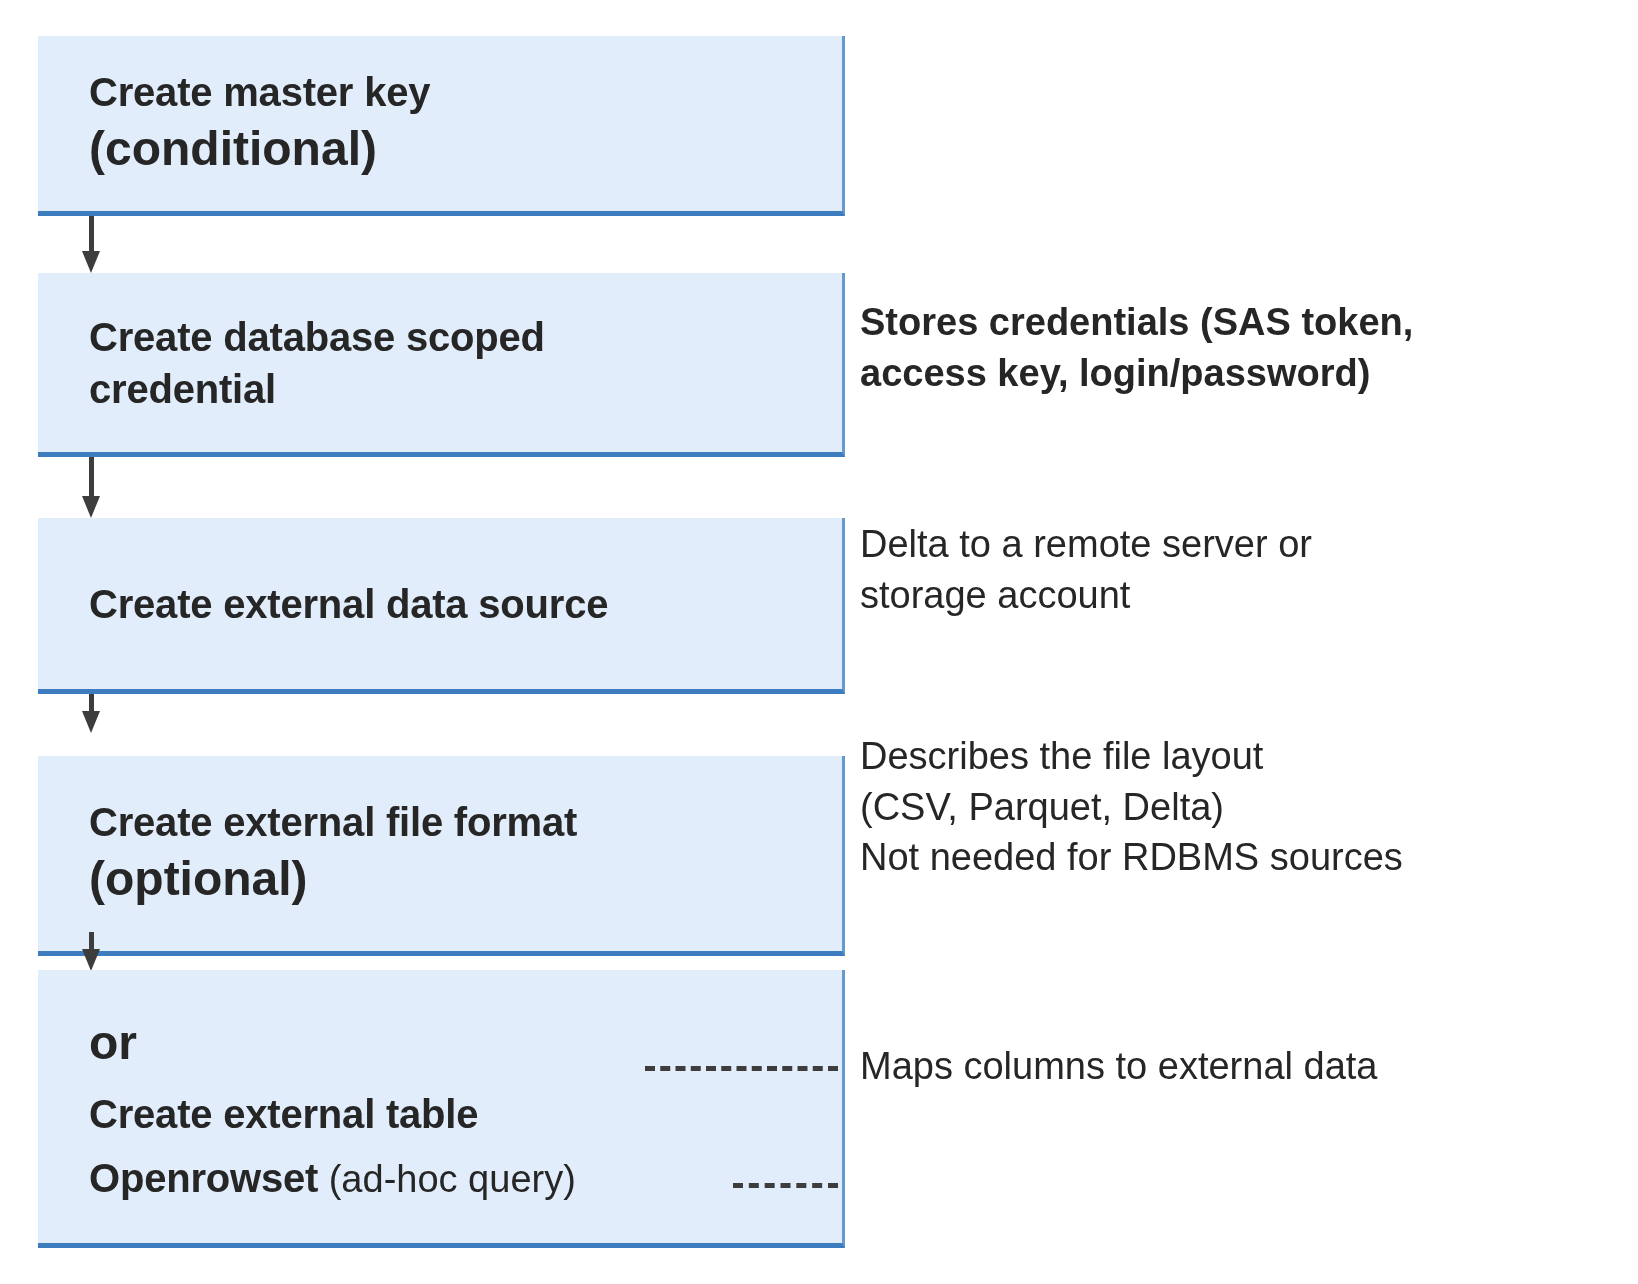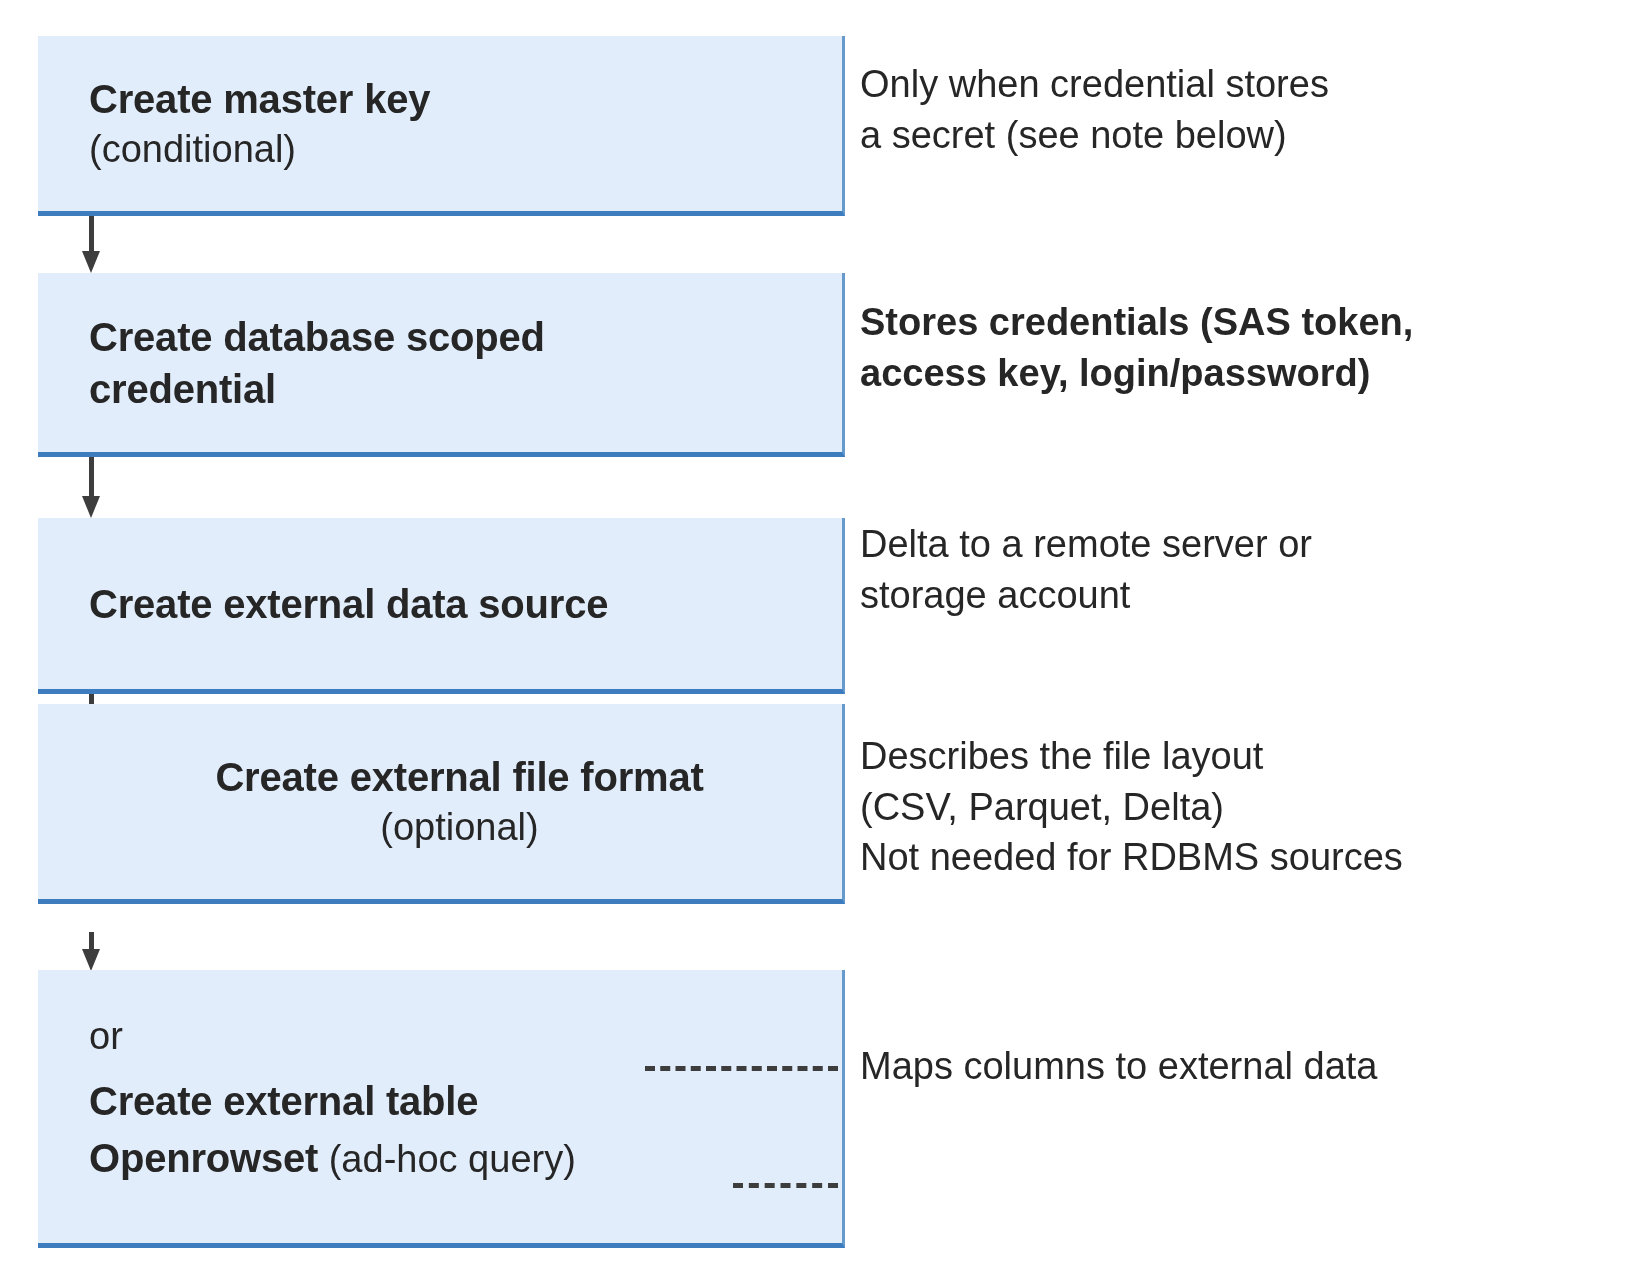--- a/index.html
+++ b/index.html
@@ -38,22 +38,22 @@
   .box-line {
     line-height: 1.30;
     white-space: nowrap;
   }
   .box-title {
     font-weight: bold;
     font-size: 40px;
     letter-spacing: -0.2px;
   }
   .box-sub {
-    font-weight: normal;
-    font-size: 38px;
+    font-weight: bold;
+    font-size: 48px;
   }
   .box-inline-sub {
     font-weight: normal;
     font-size: 38px;
   }
 
   
   .arrow {
     position: absolute;
     left: 82px;
@@ -95,22 +95,20 @@
 </style>
 </head>
 <body>
 
 <div id="canvas">
 
   <div class="flow-box" style="top:36px; height:180px;">
     <div class="box-line box-title">Create master key</div>
     <div class="box-line box-sub">(conditional)</div>
   </div>
-  <div class="note" style="top:59px;">Only when credential stores
-a secret (see note below)</div>
 
   <div class="arrow" style="top:216px; height:57px;">
     <div class="shaft" style="height:36px;"></div>
     <div class="head" style="top:35px;"></div>
   </div>
 
   <div class="flow-box" style="top:273px; height:184px;justify-content:center;">
     <div class="box-line box-title" style="white-space:pre-line;">Create database scoped
 credential</div>
   </div>
@@ -126,37 +124,37 @@
     <div class="box-line box-title">Create external data source</div>
   </div>
   <div class="note" style="top:519px;">Delta to a remote server or
 storage account</div>
 
   <div class="arrow" style="top:694px; height:38px;">
     <div class="shaft" style="height:18px;"></div>
     <div class="head" style="top:17px;"></div>
   </div>
 
-  <div class="flow-box" style="top:704px; height:200px;text-align:center;">
+  <div class="flow-box" style="top:756px; height:200px;">
     <div class="box-line box-title">Create external file format</div>
     <div class="box-line box-sub">(optional)</div>
   </div>
   <div class="note" style="top:731px;">Describes the file layout
 (CSV, Parquet, Delta)
 Not needed for RDBMS sources</div>
 
   <div class="arrow" style="top:932px; height:38px;">
     <div class="shaft" style="height:18px;"></div>
     <div class="head" style="top:17px;"></div>
   </div>
 
   <div class="flow-box" style="top:970px; height:278px; justify-content:flex-start; padding-top:32px;">
     <div class="box-line box-sub" style="margin-top:10px;">or</div>
     <div class="box-line box-title" style="margin-top:14px;">Create external table</div>
-    <div class="box-line" style="margin-top:5px;">
+    <div class="box-line" style="margin-top:12px;">
       <span class="box-title">Openrowset</span><span class="box-inline-sub"> (ad-hoc query)</span>
     </div>
   </div>
 
   <div class="dash" style="left:645px; width:193px; top:1066px;"></div>
   <div class="note" style="top:1041px;">Maps columns to external data</div>
 
   <div class="dash" style="left:733px; width:105px; top:1183px;"></div>
 
 </div>

